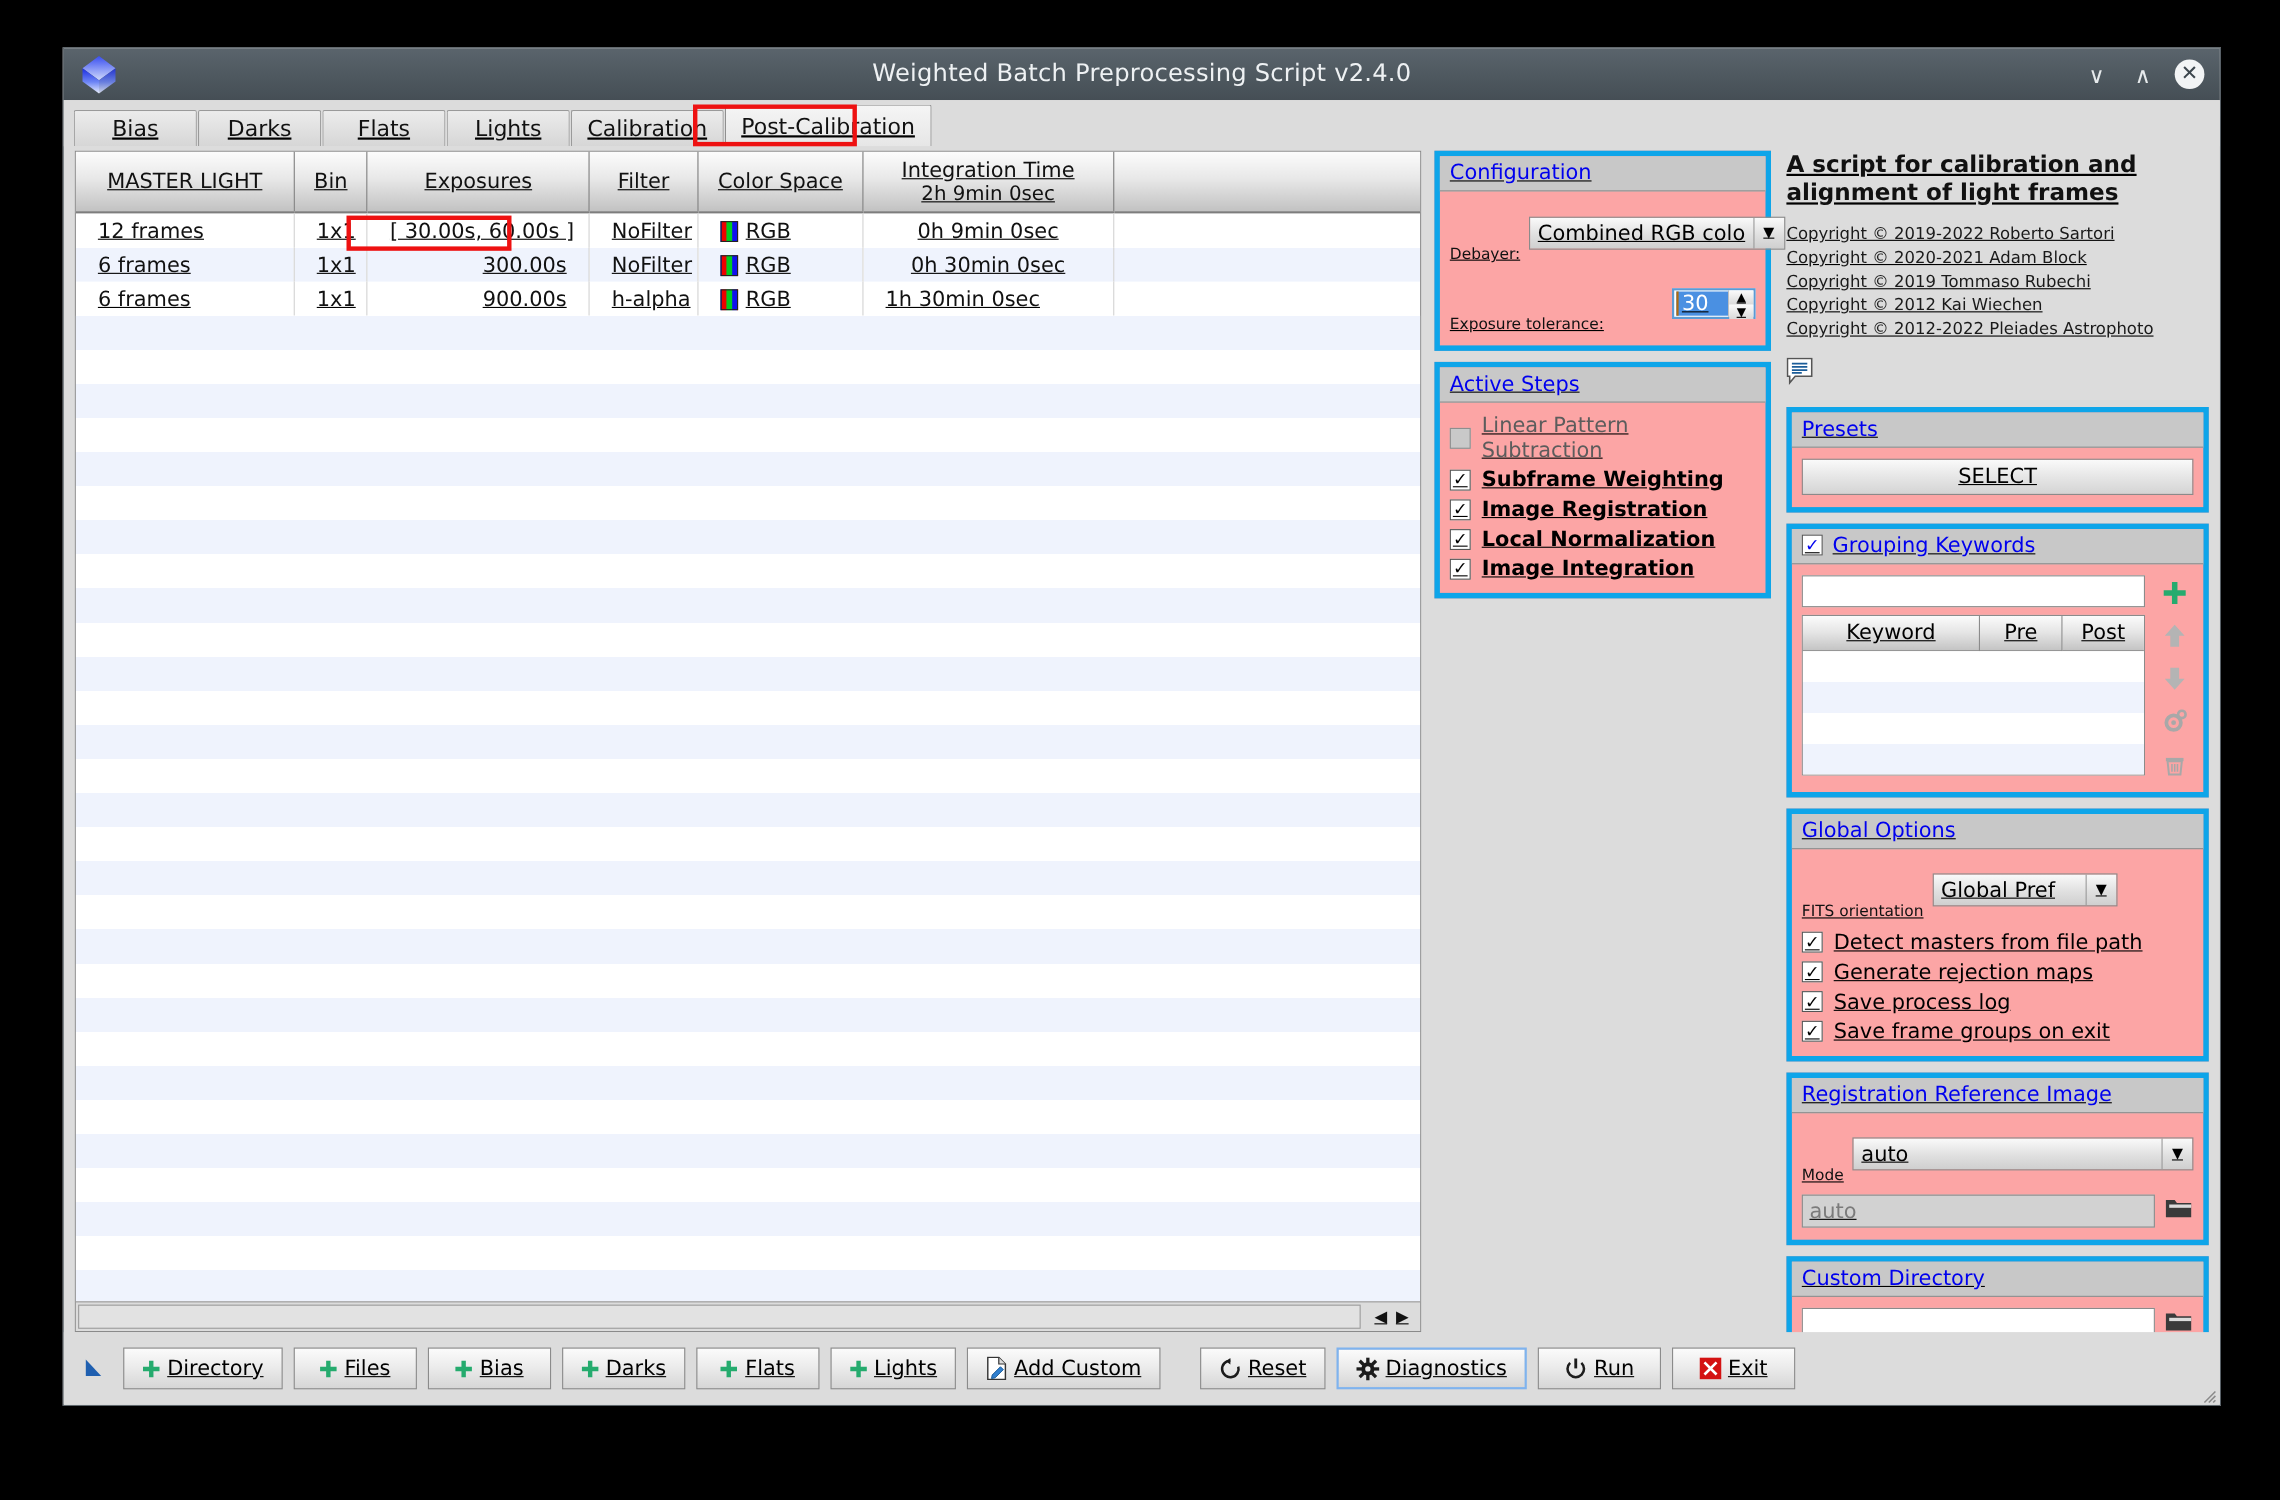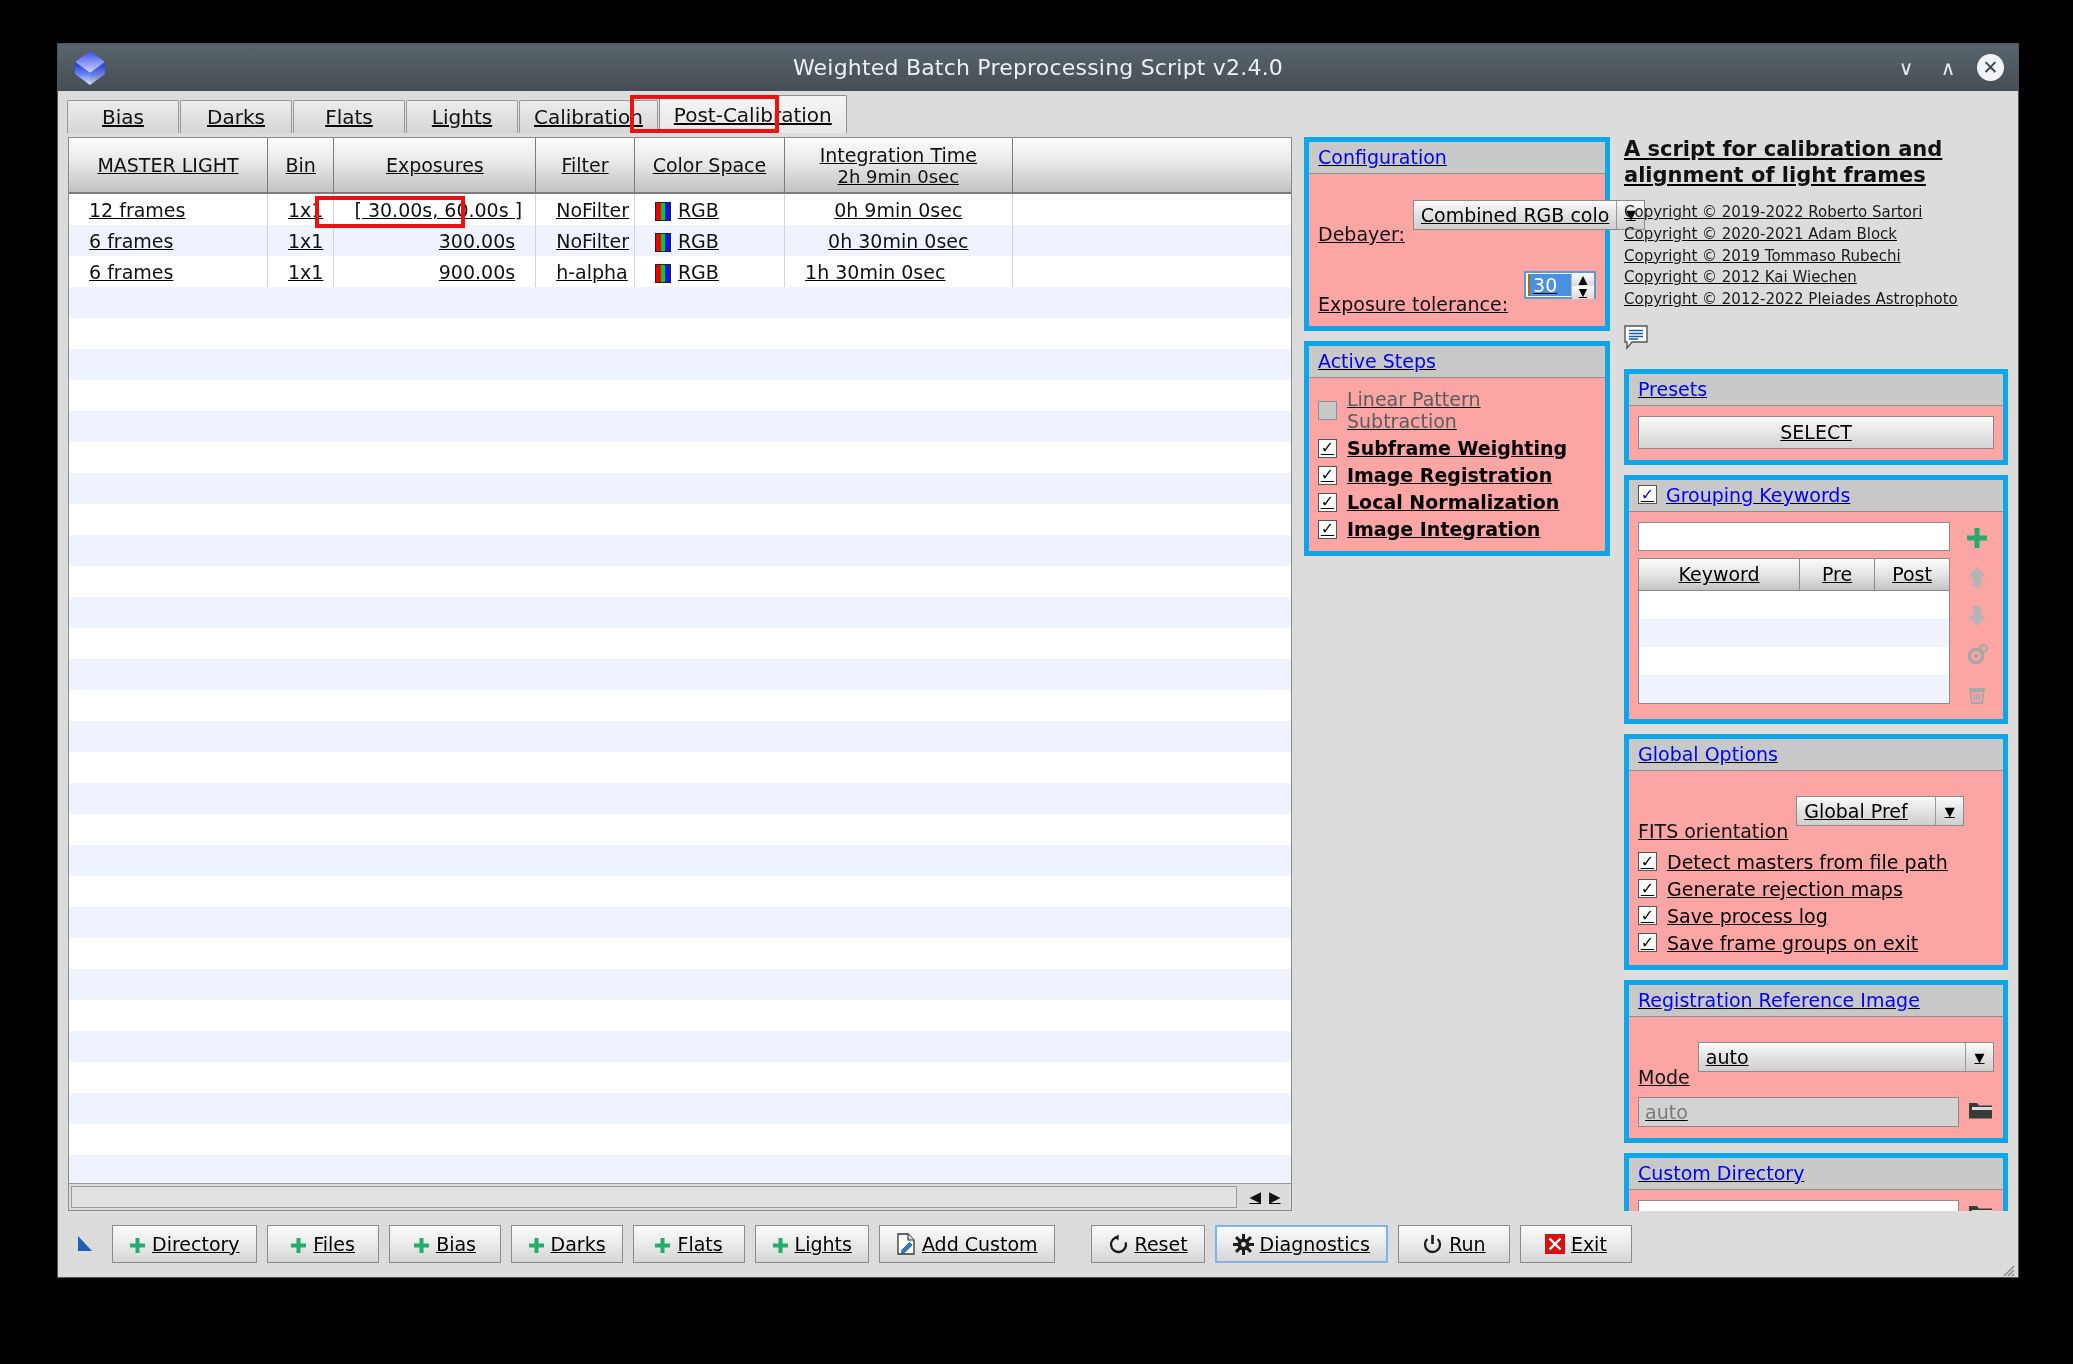--- a/index.html
+++ b/index.html
@@ -258,21 +258,21 @@
     display: flex; align-items: center; gap: 9px;
   }
   .gbox-body { padding: 10px 9px 11px 9px; }
 
   .formrow {
     display: flex; align-items: center;
     gap: 8px;
     margin-bottom: 9px;
   }
   .formrow:last-child { margin-bottom: 0; }
-  .lbl { font-size: 19px; color: #111; white-space: nowrap; margin-top: 39px; }
+  .lbl { font-size: 14px; color: #111; white-space: nowrap; margin-top: 39px; }
 
   .combo {
     flex: 1;
     height: 30px;
     background: linear-gradient(to bottom, #fafafa 0%, #e0e0e0 55%, #cfcfcf 100%);
     border: 1px solid #8b8b8b;
     display: flex; align-items: center;
     font-size: 19px;
     box-sizing: border-box;
     cursor: default;

